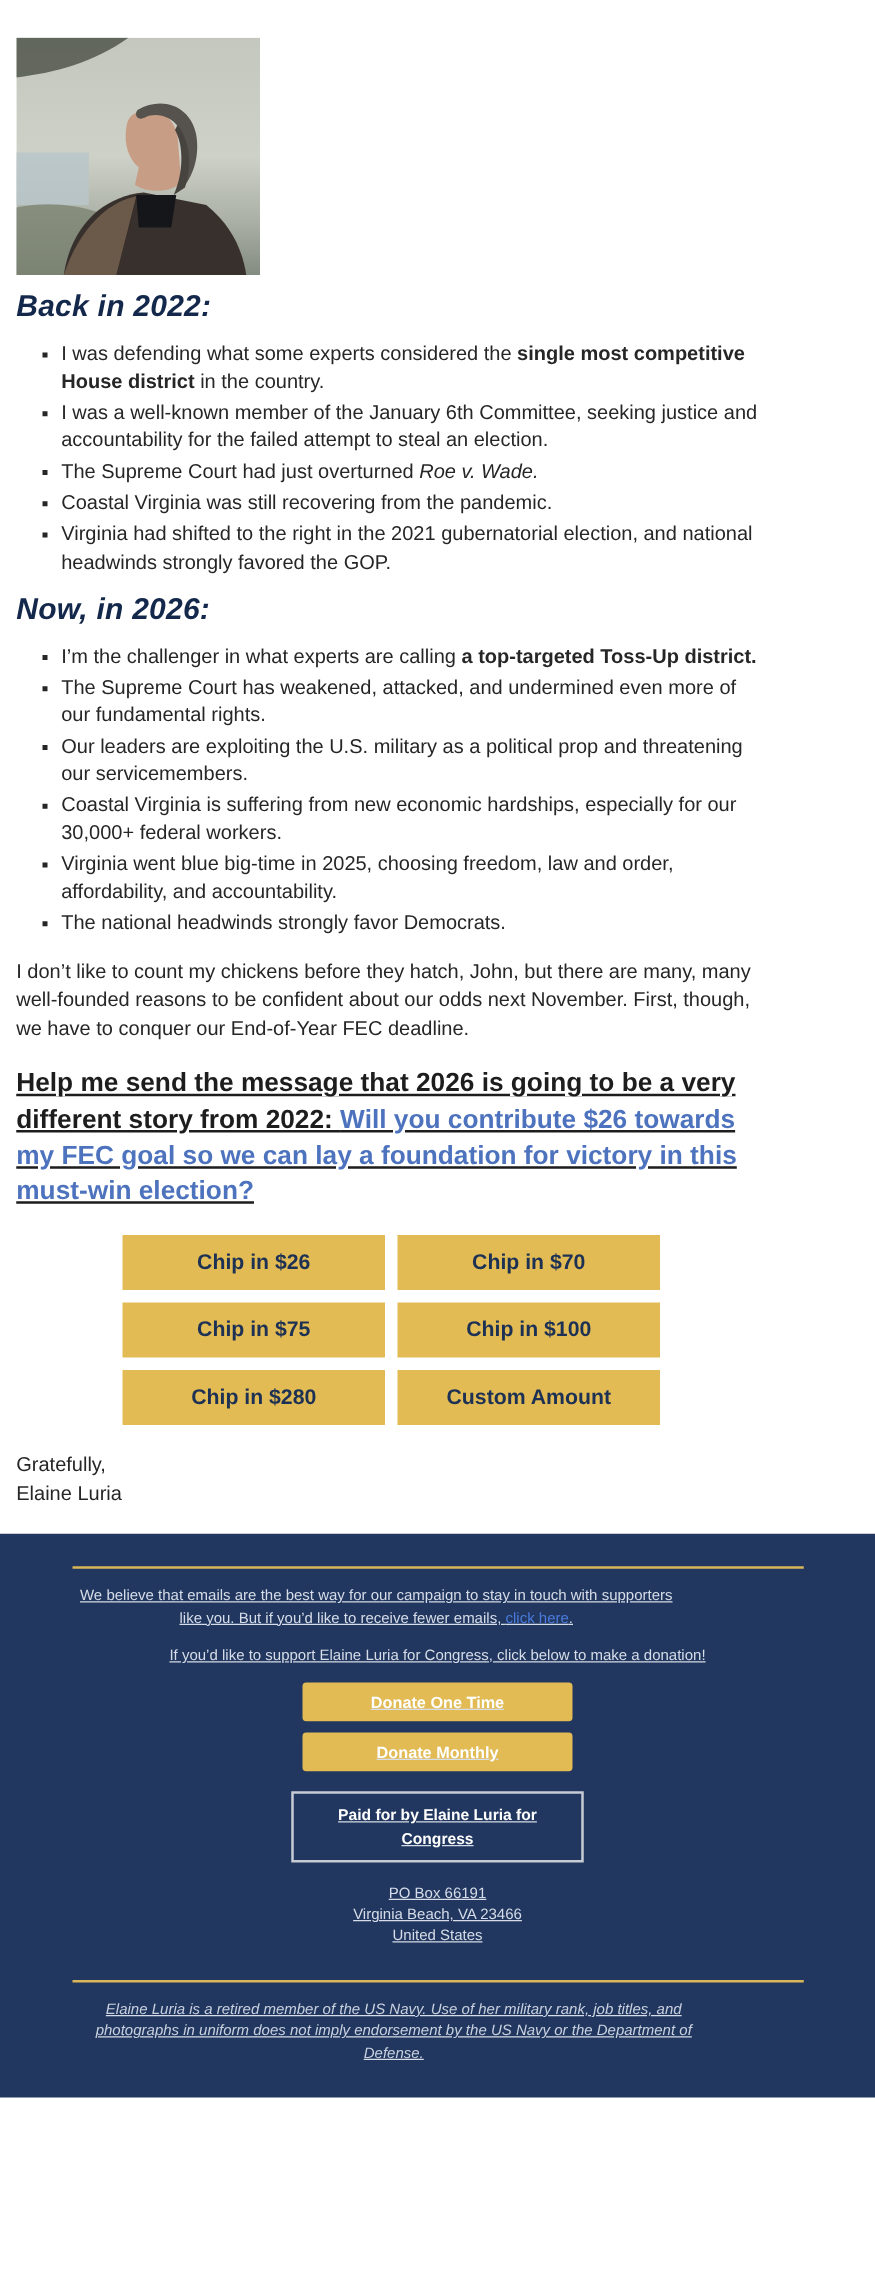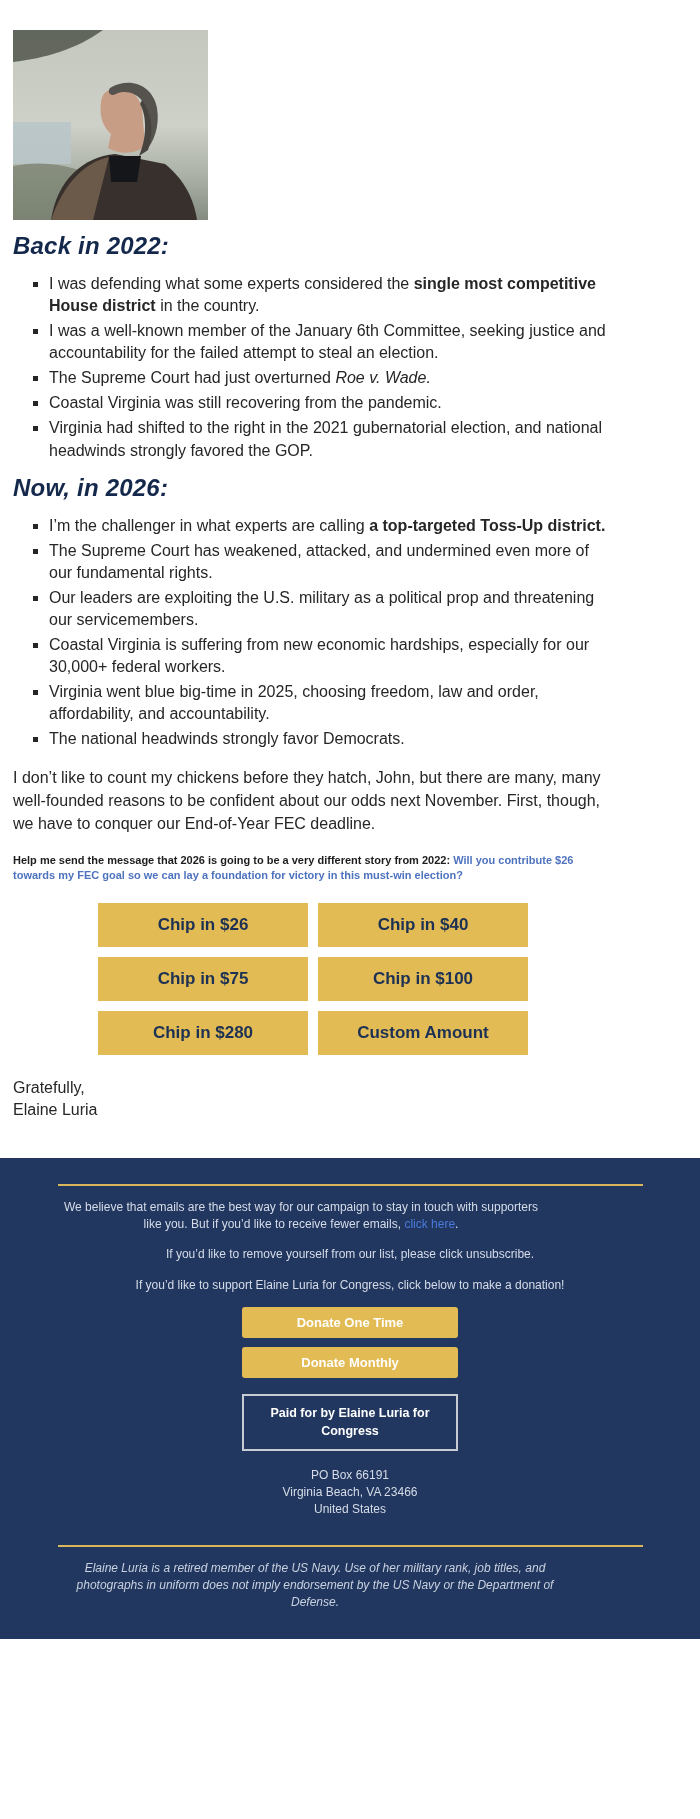--- a/index.html
+++ b/index.html
@@ -37,25 +37,26 @@
   }
 
   p.body-text {
     font-size: 16px;
     line-height: 1.42;
     margin: 17px 0;
     color: #262626;
   }
 
   p.ask-text {
-    font-size: 11px;
+    font-size: 21px;
     line-height: 1.38;
     font-weight: bold;
     margin: 15px 0 18px 0;
     color: #1d1d1d;
+    text-decoration: underline;
   }
   .ask-link { color: #4e73be; cursor: pointer; }
 
   .chip-grid {
     width: 430px;
     margin: 20px auto 22px auto;
     display: grid;
     grid-template-columns: 1fr 1fr;
     gap: 10px;
   }
@@ -68,27 +69,28 @@
     font-family: "Liberation Sans", sans-serif;
     font-size: 17px;
     font-weight: bold;
     cursor: pointer;
   }
 
   .signoff { font-size: 16px; line-height: 1.4; margin-top: 16px; color: #262626; }
 
   .footer {
     width: 700px;
-    margin-top: 36px;
+    margin-top: 20px;
     background: #21375f;
     color: #d6dce8;
     text-align: center;
     padding: 26px 55px 14px 55px;
     font-size: 12px;
     line-height: 1.45;
+    text-decoration: underline;
   }
   .gold-line { height: 2px; background: #d9b659; width: 585px; margin: 0 auto; border: none; }
   .footer-intro { max-width: 492px; margin: 17px auto 0 auto; }
   .footer p { margin: 13px 0; }
   .footer-link { color: #4a7bdc; cursor: pointer; }
 
   .donate-btn {
     display: block;
     width: 216px;
     height: 31px;
@@ -97,21 +99,21 @@
     border: none;
     border-radius: 3px;
     color: #ffffff;
     font-family: "Liberation Sans", sans-serif;
     font-size: 13px;
     font-weight: bold;
     cursor: pointer;
   }
 
   .paid-for-box {
-    width: 216px;
+    width: 234px;
     margin: 16px auto;
     border: 2px solid #c6cbd4;
     padding: 8px 6px;
     color: #ffffff;
     font-weight: bold;
     font-size: 12.5px;
     background: transparent;
   }
 
   .address { margin-top: 14px; }
@@ -176,40 +178,39 @@
       <li><span>Virginia went blue big-time in 2025, choosing freedom, law and order, affordability, and accountability.</span><strong></strong><em></em><span></span></li>
       <li><span>The national headwinds strongly favor Democrats.</span><strong></strong><em></em><span></span></li>
     </ul>
 
     <p class="body-text">I don’t like to count my chickens before they hatch, John, but there are many, many well-founded reasons to be confident about our odds next November. First, though, we have to conquer our End-of-Year FEC deadline.</p>
 
     <p class="ask-text"><span>Help me send the message that 2026 is going to be a very different story from 2022: </span><span class="ask-link">Will you contribute $26 towards my FEC goal so we can lay a foundation for victory in this must-win election?</span></p>
 
     <div class="chip-grid">
       <button class="chip-btn">Chip in $26</button>
-      <button class="chip-btn">Chip in $40</button>
+      <button class="chip-btn">Chip in $70</button>
       <button class="chip-btn">Chip in $75</button>
       <button class="chip-btn">Chip in $100</button>
       <button class="chip-btn">Chip in $280</button>
       <button class="chip-btn">Custom Amount</button>
     </div>
 
     <div class="signoff">
       <div>Gratefully,</div>
       <div>Elaine Luria</div>
     </div>
 
   </div>
 
   <div class="footer">
     <hr class="gold-line">
 
     <p class="footer-intro"><span>We believe that emails are the best way for our campaign to stay in touch with supporters like you. But if you’d like to receive fewer emails, </span><span class="footer-link">click here</span><span>.</span></p>
 
-    <p>If you’d like to remove yourself from our list, please click unsubscribe.</p>
 
     <p>If you’d like to support Elaine Luria for Congress, click below to make a donation!</p>
 
     <button class="donate-btn">Donate One Time</button>
     <button class="donate-btn">Donate Monthly</button>
 
     <div class="paid-for-box">Paid for by Elaine Luria for Congress</div>
 
     <div class="address">
       <div>PO Box 66191</div>

